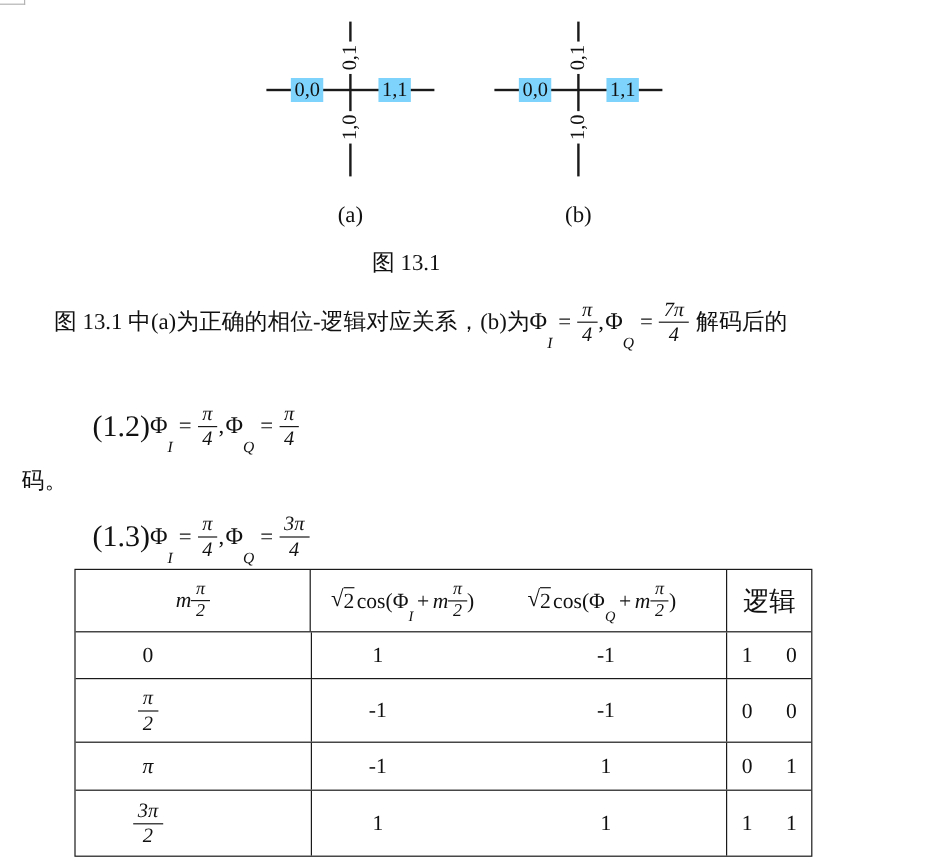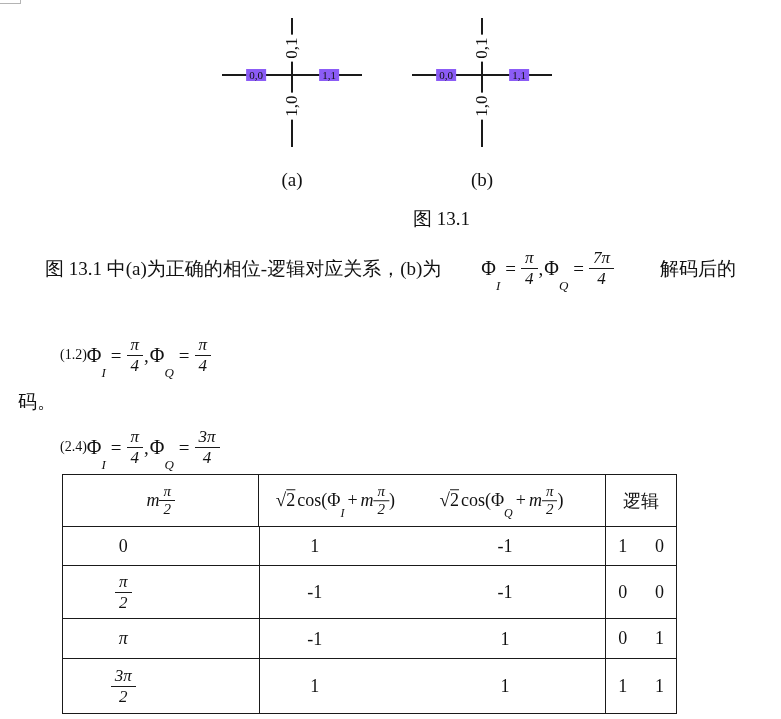--- a/index.html
+++ b/index.html
@@ -10,30 +10,30 @@
     overflow:hidden;
   }
   .corner { position:absolute; left:0; top:0; width:21px; height:4px;
     border-bottom:1px solid #b4b4b4; border-right:1px solid #b4b4b4; }
 
   
   .diagram { position:absolute; top:12px; width:160px; height:140px; }
   .hline { position:absolute; left:10px; top:62px; width:140px; height:1.5px; background:#1a1a1a; }
   .vline { position:absolute; left:79px; top:6px; width:1.5px; height:129px; background:#1a1a1a; }
   .hlabel { position:absolute; top:63px; transform:translate(-50%,-50%);
-    background:#8b5cf6; padding:0 3px; font-size:11px; white-space:nowrap; z-index:2; }
+    background:#7dd3fc; padding:0 3px; font-size:17px; white-space:nowrap; z-index:2; }
   .vlabel { position:absolute; left:80px; transform:translate(-50%,-50%) rotate(-90deg);
     background:#fff; padding:0 3px; font-size:17px; white-space:nowrap; z-index:2; }
   .fig-sub { position:absolute; top:169px; width:80px; text-align:center; font-size:19px; }
-  .fig-caption { position:absolute; left:310px; top:206px; width:160px; text-align:right; font-size:19px; }
+  .fig-caption { position:absolute; left:310px; top:206px; width:160px; text-align:left; font-size:19px; }
 
   
   .line { position:absolute; display:flex; align-items:center; white-space:nowrap;
     font-size:19px; line-height:1; height:46px; }
-  .plain { font-size:14px; }
+  .plain { font-size:25px;margin-left:17px; }
 
   
   .math { display:inline-flex; align-items:center; font-family:"Liberation Serif","DejaVu Serif",serif; }
   .Phi { font-size:20px; }
   .sub { font-size:13px; font-style:italic; align-self:flex-end; margin-bottom:-4px; }
   .mo { padding:0 5px; font-size:19px; }
   .mi { font-style:italic; }
   .frac { display:inline-flex; flex-direction:column; align-items:center;
     font-size:17px; line-height:1.15; font-style:italic; vertical-align:middle; }
   .frac .num { padding:0 4px; border-bottom:1.5px solid #1a1a1a; }
@@ -44,21 +44,21 @@
   
   .tbl { position:absolute; left:62px; top:474px; width:615px; border:1.5px solid #1a1a1a; }
   .tr { display:flex; }
   .tr + .tr { border-top:1.5px solid #1a1a1a; }
   .td1 { width:197px; border-right:1.5px solid #1a1a1a;
     display:flex; align-items:center; justify-content:center; font-size:18px; }
   .td1.val { padding-right:75px; }
   .td2 { width:348px; border-right:1.5px solid #1a1a1a; position:relative; }
   .td3 { width:70px; display:flex; align-items:center; justify-content:space-between;
     padding:0 12px; font-size:18px; }
-  .td3.hdr { justify-content:center; padding:0; font-size:18px; }
+  .td3.hdr { justify-content:center; padding:0; font-size:22px; }
   .pos { position:absolute; top:50%; transform:translate(-50%,-50%); white-space:nowrap; font-size:18px; }
   .hmath { display:inline-flex; align-items:center; font-size:18px; }
   .hmath .frac { font-size:15px; }
   .hmath .sub { font-size:12px; margin-bottom:-3px; }
   .hmath .mo { padding:0 3px; font-size:18px; }
 </style>
 </head>
 <body>
 
 <div class="page">
@@ -80,21 +80,21 @@
     <span class="hlabel" style="left:44px;">0,0</span>
     <span class="hlabel" style="left:117px;">1,1</span>
     <span class="vlabel" style="top:36px;">0,1</span>
     <span class="vlabel" style="top:94px;">1,0</span>
   </div>
 
   <div class="fig-sub" style="left:252px;">(a)</div>
   <div class="fig-sub" style="left:442px;">(b)</div>
   <div class="fig-caption">图 13.1</div>
 
-  <div class="line" style="left:45px; top:245px;gap:40px;">
+  <div class="line" style="left:45px; top:245px;">
     <span>图 13.1 中(a)为正确的相位-逻辑对应关系，(b)为</span>
     <span class="math">
       <span class="Phi">Φ</span>
         <span class="sub">I</span>
       <span class="mo">=</span>
       <span class="frac">
           <span class="num">π</span>
           <span class="den">4</span>
         </span>
       <span class="mo" style="padding:0 1px;">,</span>
@@ -129,21 +129,21 @@
           <span class="den">4</span>
         </span>
     </span>
   </div>
 
   <div class="line" style="left:18px; top:378px;">
     <span>码。</span>
   </div>
 
   <div class="line" style="left:60px; top:424px;">
-    <span class="plain">(2.4)</span>
+    <span class="plain">(1.3)</span>
     <span class="math">
       <span class="Phi">Φ</span>
         <span class="sub">I</span>
       <span class="mo">=</span>
       <span class="frac">
           <span class="num">π</span>
           <span class="den">4</span>
         </span>
       <span class="mo" style="padding:0 1px;">,</span>
       <span class="Phi">Φ</span>

